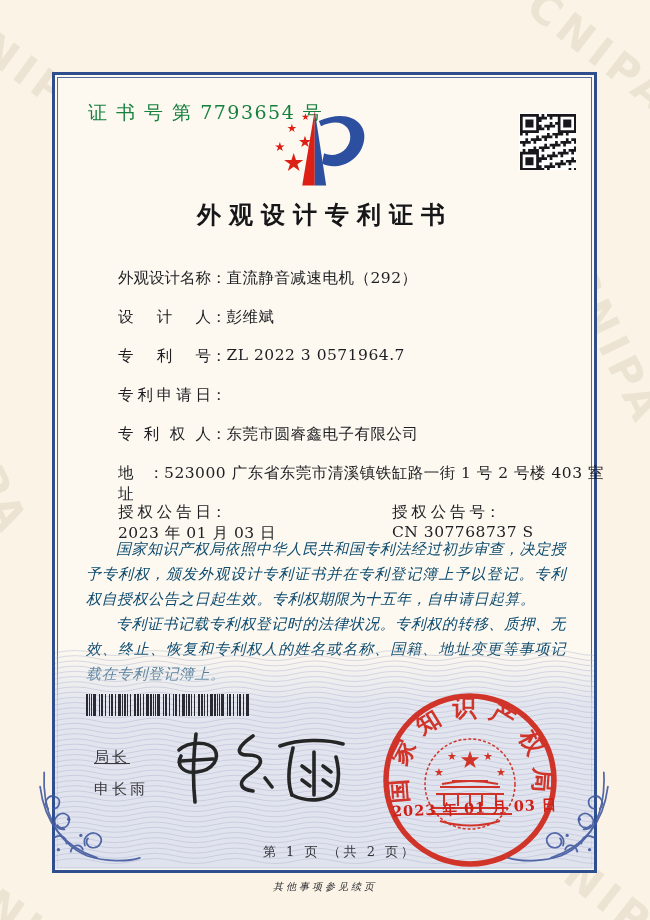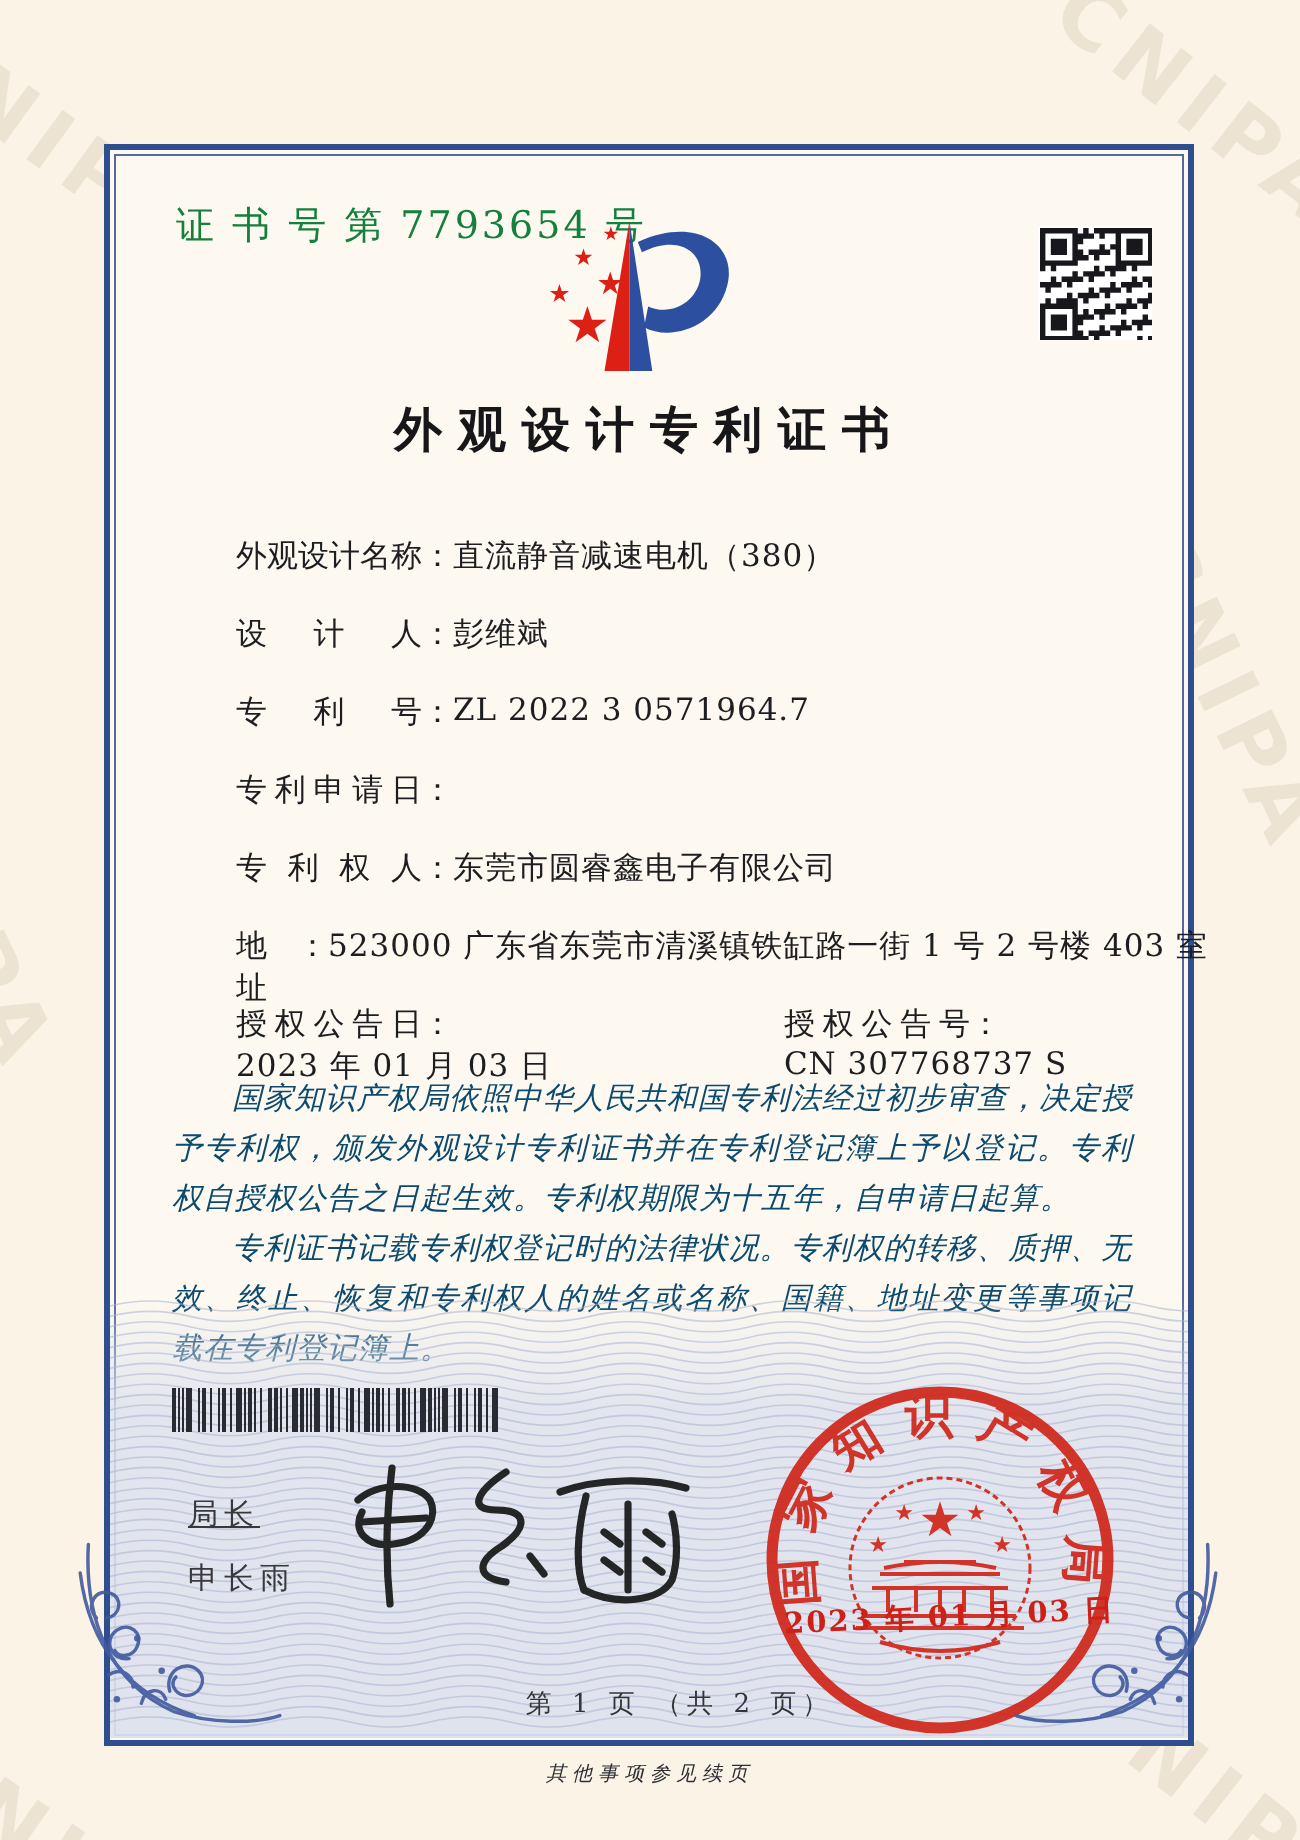--- a/index.html
+++ b/index.html
@@ -105,21 +105,21 @@
       <path id="qr-path" fill="#17171c" d="M1.0 1.0h2.7v2.7h-2.7zM1.0 3.7h2.7v2.7h-2.7zM1.0 6.4h2.7v2.7h-2.7zM1.0 9.1h2.7v2.7h-2.7zM1.0 11.8h2.7v2.7h-2.7zM1.0 14.5h2.7v2.7h-2.7zM1.0 17.2h2.7v2.7h-2.7zM1.0 19.9h2.7v2.7h-2.7zM1.0 28.0h2.7v2.7h-2.7zM1.0 38.8h2.7v2.7h-2.7zM1.0 41.5h2.7v2.7h-2.7zM1.0 44.2h2.7v2.7h-2.7zM1.0 46.9h2.7v2.7h-2.7zM1.0 49.6h2.7v2.7h-2.7zM1.0 52.3h2.7v2.7h-2.7zM1.0 55.0h2.7v2.7h-2.7zM3.7 1.0h2.7v2.7h-2.7zM3.7 17.2h2.7v2.7h-2.7zM3.7 28.0h2.7v2.7h-2.7zM3.7 30.7h2.7v2.7h-2.7zM3.7 36.1h2.7v2.7h-2.7zM3.7 38.8h2.7v2.7h-2.7zM3.7 55.0h2.7v2.7h-2.7zM6.4 1.0h2.7v2.7h-2.7zM6.4 6.4h2.7v2.7h-2.7zM6.4 9.1h2.7v2.7h-2.7zM6.4 11.8h2.7v2.7h-2.7zM6.4 17.2h2.7v2.7h-2.7zM6.4 19.9h2.7v2.7h-2.7zM6.4 25.3h2.7v2.7h-2.7zM6.4 28.0h2.7v2.7h-2.7zM6.4 38.8h2.7v2.7h-2.7zM6.4 44.2h2.7v2.7h-2.7zM6.4 46.9h2.7v2.7h-2.7zM6.4 49.6h2.7v2.7h-2.7zM6.4 55.0h2.7v2.7h-2.7zM9.1 1.0h2.7v2.7h-2.7zM9.1 6.4h2.7v2.7h-2.7zM9.1 9.1h2.7v2.7h-2.7zM9.1 11.8h2.7v2.7h-2.7zM9.1 17.2h2.7v2.7h-2.7zM9.1 28.0h2.7v2.7h-2.7zM9.1 36.1h2.7v2.7h-2.7zM9.1 38.8h2.7v2.7h-2.7zM9.1 44.2h2.7v2.7h-2.7zM9.1 46.9h2.7v2.7h-2.7zM9.1 49.6h2.7v2.7h-2.7zM9.1 55.0h2.7v2.7h-2.7zM11.8 1.0h2.7v2.7h-2.7zM11.8 6.4h2.7v2.7h-2.7zM11.8 9.1h2.7v2.7h-2.7zM11.8 11.8h2.7v2.7h-2.7zM11.8 17.2h2.7v2.7h-2.7zM11.8 25.3h2.7v2.7h-2.7zM11.8 36.1h2.7v2.7h-2.7zM11.8 38.8h2.7v2.7h-2.7zM11.8 44.2h2.7v2.7h-2.7zM11.8 46.9h2.7v2.7h-2.7zM11.8 49.6h2.7v2.7h-2.7zM11.8 55.0h2.7v2.7h-2.7zM14.5 1.0h2.7v2.7h-2.7zM14.5 17.2h2.7v2.7h-2.7zM14.5 25.3h2.7v2.7h-2.7zM14.5 28.0h2.7v2.7h-2.7zM14.5 33.4h2.7v2.7h-2.7zM14.5 36.1h2.7v2.7h-2.7zM14.5 38.8h2.7v2.7h-2.7zM14.5 55.0h2.7v2.7h-2.7zM17.2 1.0h2.7v2.7h-2.7zM17.2 3.7h2.7v2.7h-2.7zM17.2 6.4h2.7v2.7h-2.7zM17.2 9.1h2.7v2.7h-2.7zM17.2 11.8h2.7v2.7h-2.7zM17.2 14.5h2.7v2.7h-2.7zM17.2 17.2h2.7v2.7h-2.7zM17.2 22.6h2.7v2.7h-2.7zM17.2 25.3h2.7v2.7h-2.7zM17.2 36.1h2.7v2.7h-2.7zM17.2 38.8h2.7v2.7h-2.7zM17.2 41.5h2.7v2.7h-2.7zM17.2 44.2h2.7v2.7h-2.7zM17.2 46.9h2.7v2.7h-2.7zM17.2 49.6h2.7v2.7h-2.7zM17.2 52.3h2.7v2.7h-2.7zM17.2 55.0h2.7v2.7h-2.7zM19.9 3.7h2.7v2.7h-2.7zM19.9 6.4h2.7v2.7h-2.7zM19.9 11.8h2.7v2.7h-2.7zM19.9 14.5h2.7v2.7h-2.7zM19.9 25.3h2.7v2.7h-2.7zM19.9 33.4h2.7v2.7h-2.7zM19.9 44.2h2.7v2.7h-2.7zM19.9 46.9h2.7v2.7h-2.7zM19.9 52.3h2.7v2.7h-2.7zM19.9 55.0h2.7v2.7h-2.7zM22.6 1.0h2.7v2.7h-2.7zM22.6 3.7h2.7v2.7h-2.7zM22.6 14.5h2.7v2.7h-2.7zM22.6 22.6h2.7v2.7h-2.7zM22.6 33.4h2.7v2.7h-2.7zM22.6 36.1h2.7v2.7h-2.7zM22.6 41.5h2.7v2.7h-2.7zM22.6 44.2h2.7v2.7h-2.7zM22.6 55.0h2.7v2.7h-2.7zM25.3 3.7h2.7v2.7h-2.7zM25.3 11.8h2.7v2.7h-2.7zM25.3 22.6h2.7v2.7h-2.7zM25.3 25.3h2.7v2.7h-2.7zM25.3 30.7h2.7v2.7h-2.7zM25.3 33.4h2.7v2.7h-2.7zM25.3 44.2h2.7v2.7h-2.7zM25.3 52.3h2.7v2.7h-2.7zM28.0 1.0h2.7v2.7h-2.7zM28.0 11.8h2.7v2.7h-2.7zM28.0 14.5h2.7v2.7h-2.7zM28.0 19.9h2.7v2.7h-2.7zM28.0 22.6h2.7v2.7h-2.7zM28.0 33.4h2.7v2.7h-2.7zM28.0 41.5h2.7v2.7h-2.7zM28.0 52.3h2.7v2.7h-2.7zM28.0 55.0h2.7v2.7h-2.7zM30.7 1.0h2.7v2.7h-2.7zM30.7 3.7h2.7v2.7h-2.7zM30.7 9.1h2.7v2.7h-2.7zM30.7 11.8h2.7v2.7h-2.7zM30.7 22.6h2.7v2.7h-2.7zM30.7 30.7h2.7v2.7h-2.7zM30.7 41.5h2.7v2.7h-2.7zM30.7 44.2h2.7v2.7h-2.7zM30.7 49.6h2.7v2.7h-2.7zM30.7 52.3h2.7v2.7h-2.7zM33.4 1.0h2.7v2.7h-2.7zM33.4 11.8h2.7v2.7h-2.7zM33.4 19.9h2.7v2.7h-2.7zM33.4 30.7h2.7v2.7h-2.7zM33.4 33.4h2.7v2.7h-2.7zM33.4 38.8h2.7v2.7h-2.7zM33.4 41.5h2.7v2.7h-2.7zM33.4 52.3h2.7v2.7h-2.7zM36.1 1.0h2.7v2.7h-2.7zM36.1 9.1h2.7v2.7h-2.7zM36.1 19.9h2.7v2.7h-2.7zM36.1 22.6h2.7v2.7h-2.7zM36.1 28.0h2.7v2.7h-2.7zM36.1 30.7h2.7v2.7h-2.7zM36.1 41.5h2.7v2.7h-2.7zM36.1 49.6h2.7v2.7h-2.7zM38.8 1.0h2.7v2.7h-2.7zM38.8 3.7h2.7v2.7h-2.7zM38.8 6.4h2.7v2.7h-2.7zM38.8 9.1h2.7v2.7h-2.7zM38.8 11.8h2.7v2.7h-2.7zM38.8 14.5h2.7v2.7h-2.7zM38.8 17.2h2.7v2.7h-2.7zM38.8 19.9h2.7v2.7h-2.7zM38.8 30.7h2.7v2.7h-2.7zM38.8 38.8h2.7v2.7h-2.7zM38.8 49.6h2.7v2.7h-2.7zM38.8 52.3h2.7v2.7h-2.7zM41.5 1.0h2.7v2.7h-2.7zM41.5 17.2h2.7v2.7h-2.7zM41.5 19.9h2.7v2.7h-2.7zM41.5 28.0h2.7v2.7h-2.7zM41.5 38.8h2.7v2.7h-2.7zM41.5 41.5h2.7v2.7h-2.7zM41.5 46.9h2.7v2.7h-2.7zM41.5 49.6h2.7v2.7h-2.7zM44.2 1.0h2.7v2.7h-2.7zM44.2 6.4h2.7v2.7h-2.7zM44.2 9.1h2.7v2.7h-2.7zM44.2 11.8h2.7v2.7h-2.7zM44.2 17.2h2.7v2.7h-2.7zM44.2 28.0h2.7v2.7h-2.7zM44.2 30.7h2.7v2.7h-2.7zM44.2 36.1h2.7v2.7h-2.7zM44.2 38.8h2.7v2.7h-2.7zM44.2 49.6h2.7v2.7h-2.7zM46.9 1.0h2.7v2.7h-2.7zM46.9 6.4h2.7v2.7h-2.7zM46.9 9.1h2.7v2.7h-2.7zM46.9 11.8h2.7v2.7h-2.7zM46.9 17.2h2.7v2.7h-2.7zM46.9 19.9h2.7v2.7h-2.7zM46.9 25.3h2.7v2.7h-2.7zM46.9 28.0h2.7v2.7h-2.7zM46.9 38.8h2.7v2.7h-2.7zM46.9 46.9h2.7v2.7h-2.7zM49.6 1.0h2.7v2.7h-2.7zM49.6 6.4h2.7v2.7h-2.7zM49.6 9.1h2.7v2.7h-2.7zM49.6 11.8h2.7v2.7h-2.7zM49.6 17.2h2.7v2.7h-2.7zM49.6 28.0h2.7v2.7h-2.7zM49.6 36.1h2.7v2.7h-2.7zM49.6 46.9h2.7v2.7h-2.7zM49.6 49.6h2.7v2.7h-2.7zM49.6 55.0h2.7v2.7h-2.7zM52.3 1.0h2.7v2.7h-2.7zM52.3 17.2h2.7v2.7h-2.7zM52.3 25.3h2.7v2.7h-2.7zM52.3 36.1h2.7v2.7h-2.7zM52.3 38.8h2.7v2.7h-2.7zM52.3 44.2h2.7v2.7h-2.7zM52.3 46.9h2.7v2.7h-2.7zM55.0 1.0h2.7v2.7h-2.7zM55.0 3.7h2.7v2.7h-2.7zM55.0 6.4h2.7v2.7h-2.7zM55.0 9.1h2.7v2.7h-2.7zM55.0 11.8h2.7v2.7h-2.7zM55.0 14.5h2.7v2.7h-2.7zM55.0 17.2h2.7v2.7h-2.7zM55.0 25.3h2.7v2.7h-2.7zM55.0 28.0h2.7v2.7h-2.7zM55.0 33.4h2.7v2.7h-2.7zM55.0 36.1h2.7v2.7h-2.7zM55.0 46.9h2.7v2.7h-2.7zM55.0 55.0h2.7v2.7h-2.7z"></path>
     </svg>
   </div>
 
   <div class="title">外观设计专利证书</div>
 
   <div class="fields">
     <div class="frow">
       <span class="flabel">外观设计名称</span>
         <span class="fcolon">：</span>
-        <span class="fvalue">直流静音减速电机（380）</span>
+        <span class="fvalue">直流静音减速电机（292）</span>
     </div>
     <div class="frow">
       <span class="flabel">设计人</span>
         <span class="fcolon">：</span>
         <span class="fvalue">彭维斌</span>
     </div>
     <div class="frow">
       <span class="flabel">专利号</span>
         <span class="fcolon">：</span>
         <span class="fvalue">ZL 2022 3 0571964.7</span>

